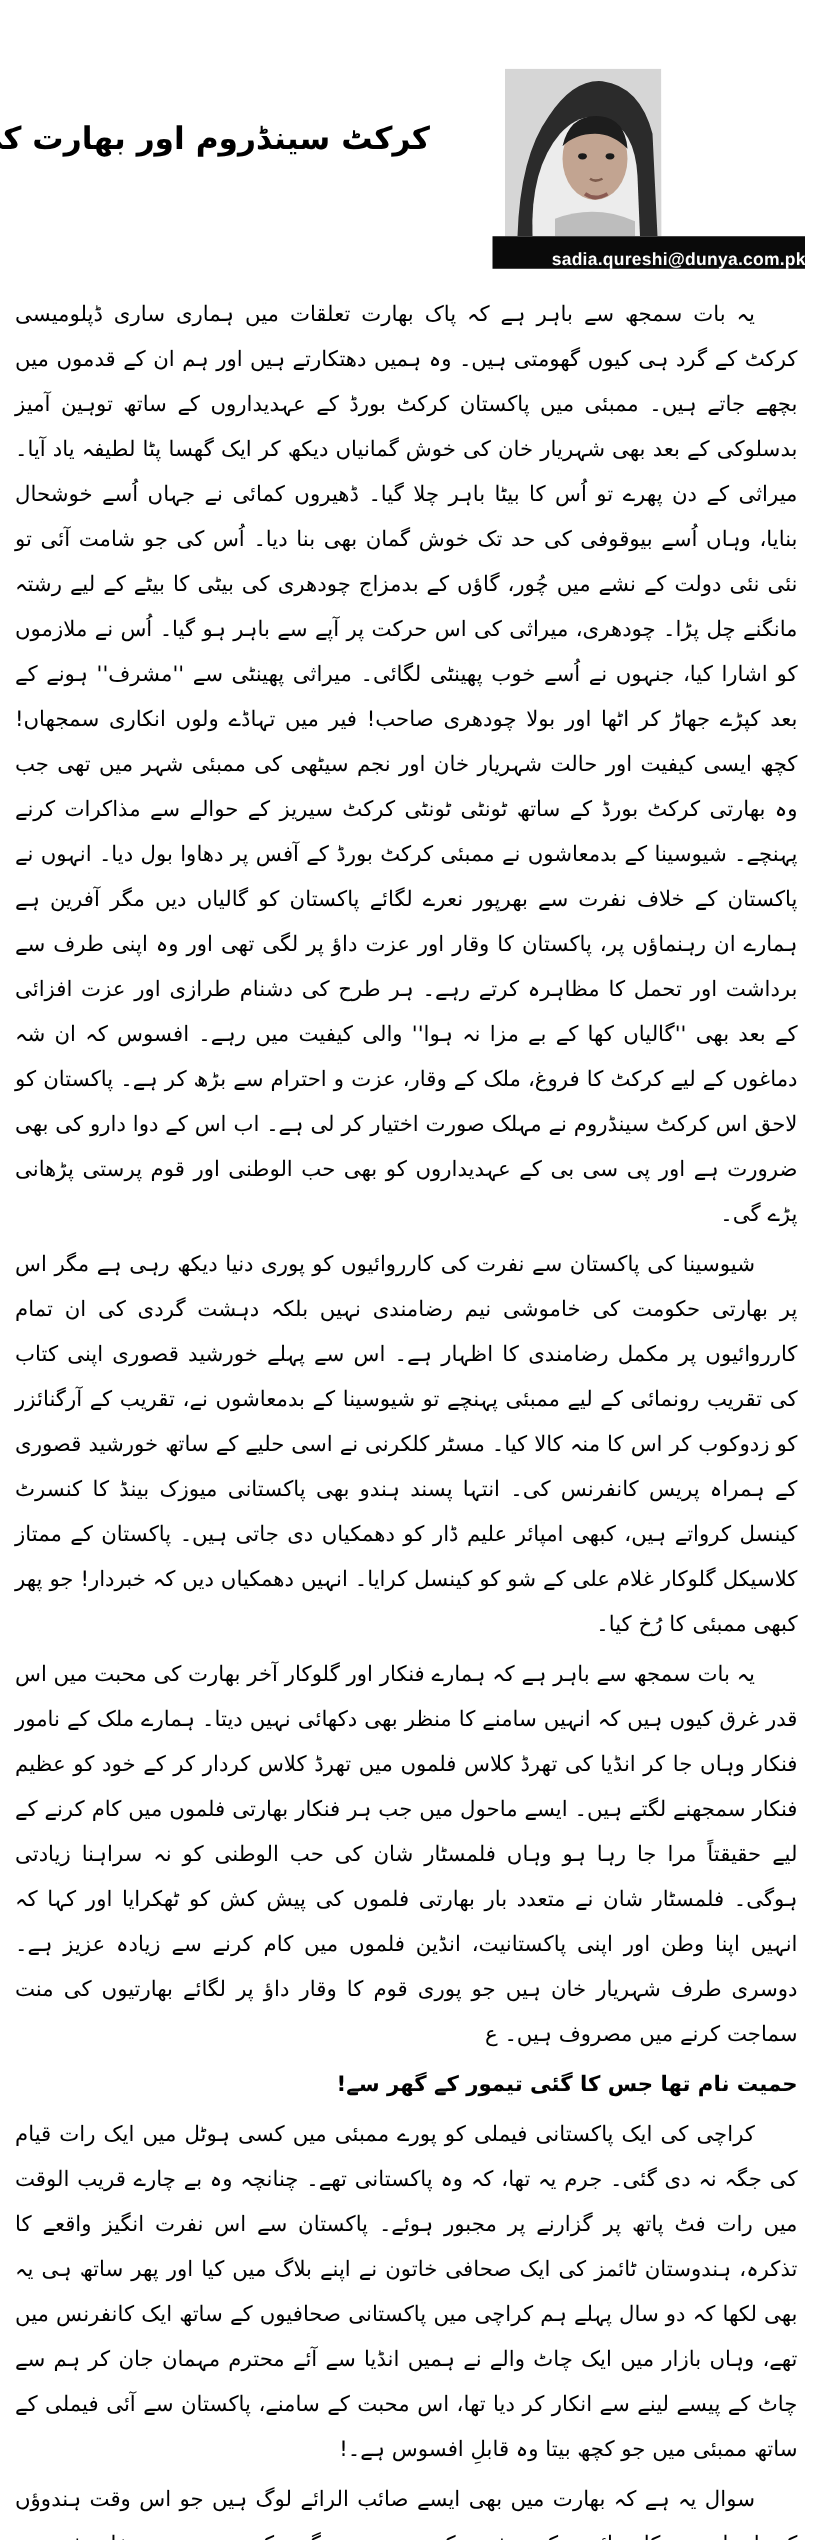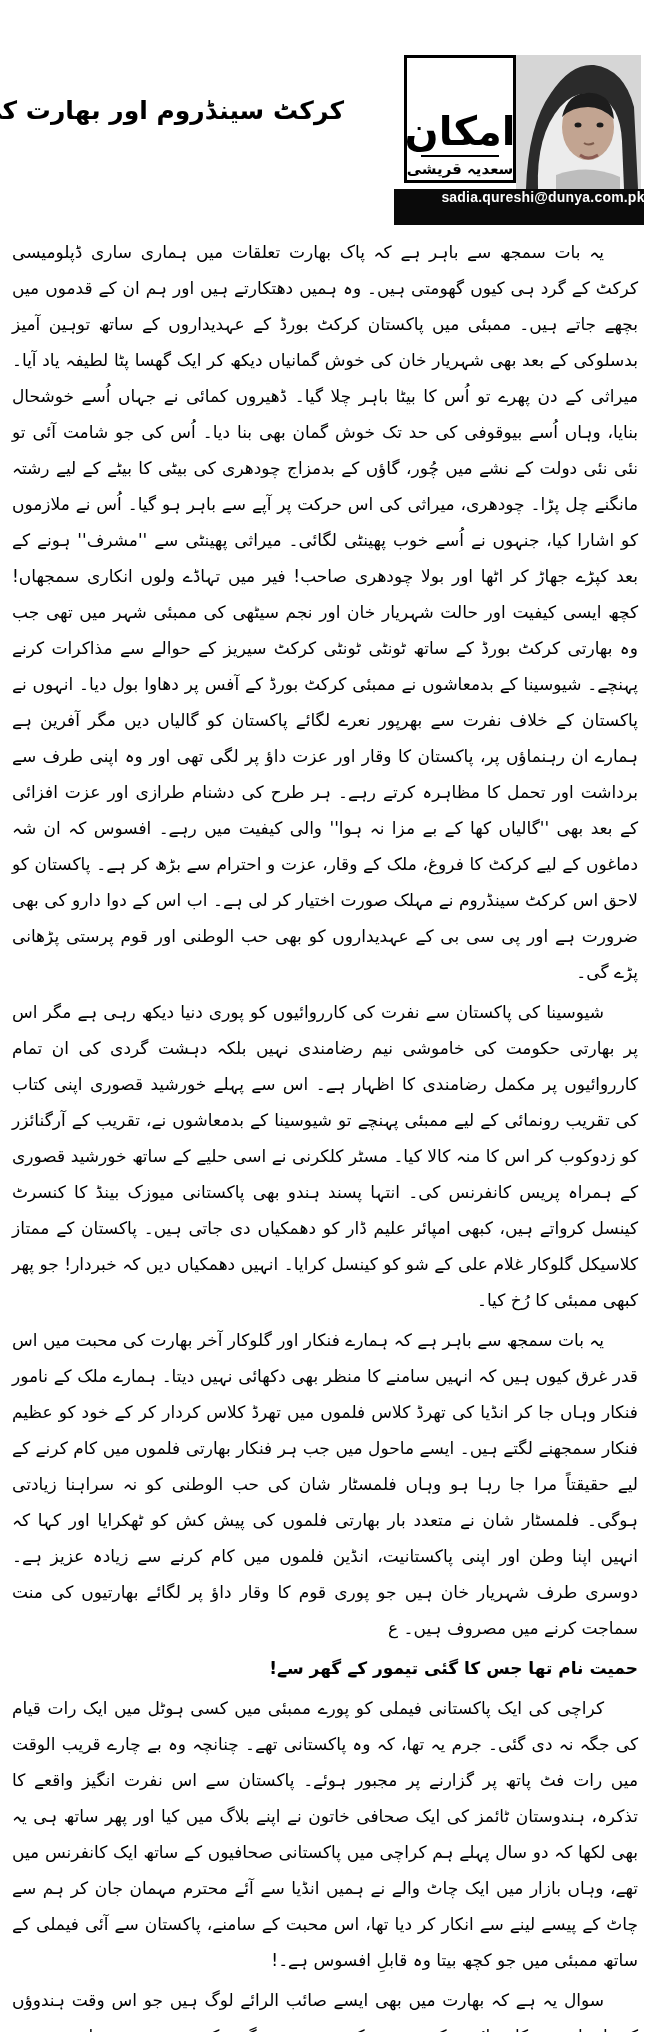--- a/index.html
+++ b/index.html
@@ -24,22 +24,22 @@
   .logo-rule{width:78px;border-top:2px solid #000;margin:4px 0 3px 0;}
   .author-name{
     font-size:15px;font-weight:bold;direction:rtl;white-space:nowrap;
   }
   .photo{
     width:125px;height:134px;position:relative;overflow:hidden;
     background:linear-gradient(180deg,#efefef 0%,#d9d9d9 60%,#bfbfbf 100%);
   }
   .photo svg{display:block;}
   .email-bar{
-    position:absolute;left:-10px;right:0;top:134px;height:36px;background:#0a0a0a;
-    display:flex;align-items:flex-start;justify-content:center;padding-left:48px;
+    position:absolute;left:-10px;right:0;top:134px;height:26px;background:#0a0a0a;
+    display:flex;align-items:flex-end;justify-content:center;padding-left:48px;
   }
   .email-text{
     color:#fff;font-family:"Liberation Sans",sans-serif;font-weight:bold;
     font-size:14px;letter-spacing:.2px;direction:ltr;
   }
   
   .headline{
     position:absolute;top:96px;right:306px;width:340px;
     direction:rtl;text-align:center;
     font-size:25px;font-weight:bold;white-space:nowrap;
@@ -55,25 +55,20 @@
   .article p{margin:4px;text-indent:34px;}
   .article p.verse{
     text-align:right;text-indent:0;font-weight:bold;
   }
 </style>
 </head>
 <body>
 
 <div class="header">
   <div class="header-row">
-    <div class="logo-box">
-      <div class="logo-text">امکان</div>
-      <div class="logo-rule"></div>
-      <div class="author-name">سعدیہ قریشی</div>
-    </div>
     <div class="photo">
       <svg width="125" height="134" viewBox="0 0 125 134">
         <rect x="0" y="0" width="125" height="134" fill="#d6d6d6"></rect>
         <path d="M10 134 Q12 70 35 38 Q55 8 78 10 Q108 14 118 52 L122 134 Z" fill="#2b2b2b"></path>
         <path d="M22 134 Q20 80 44 52 Q60 34 80 40 Q104 48 106 86 L108 134 Z" fill="#ececec"></path>
         <ellipse cx="72" cy="72" rx="26" ry="33" fill="#c2a491"></ellipse>
         <path d="M46 62 Q52 36 76 38 Q96 40 98 64 Q86 52 72 52 Q56 52 46 62 Z" fill="#1d1d1d"></path>
         <ellipse cx="62" cy="70" rx="3.5" ry="2.5" fill="#1a1a1a"></ellipse>
         <ellipse cx="84" cy="70" rx="3.5" ry="2.5" fill="#1a1a1a"></ellipse>
         <path d="M68 88 Q72 91 78 88" stroke="#7d5b4c" stroke-width="2" fill="none"></path>

